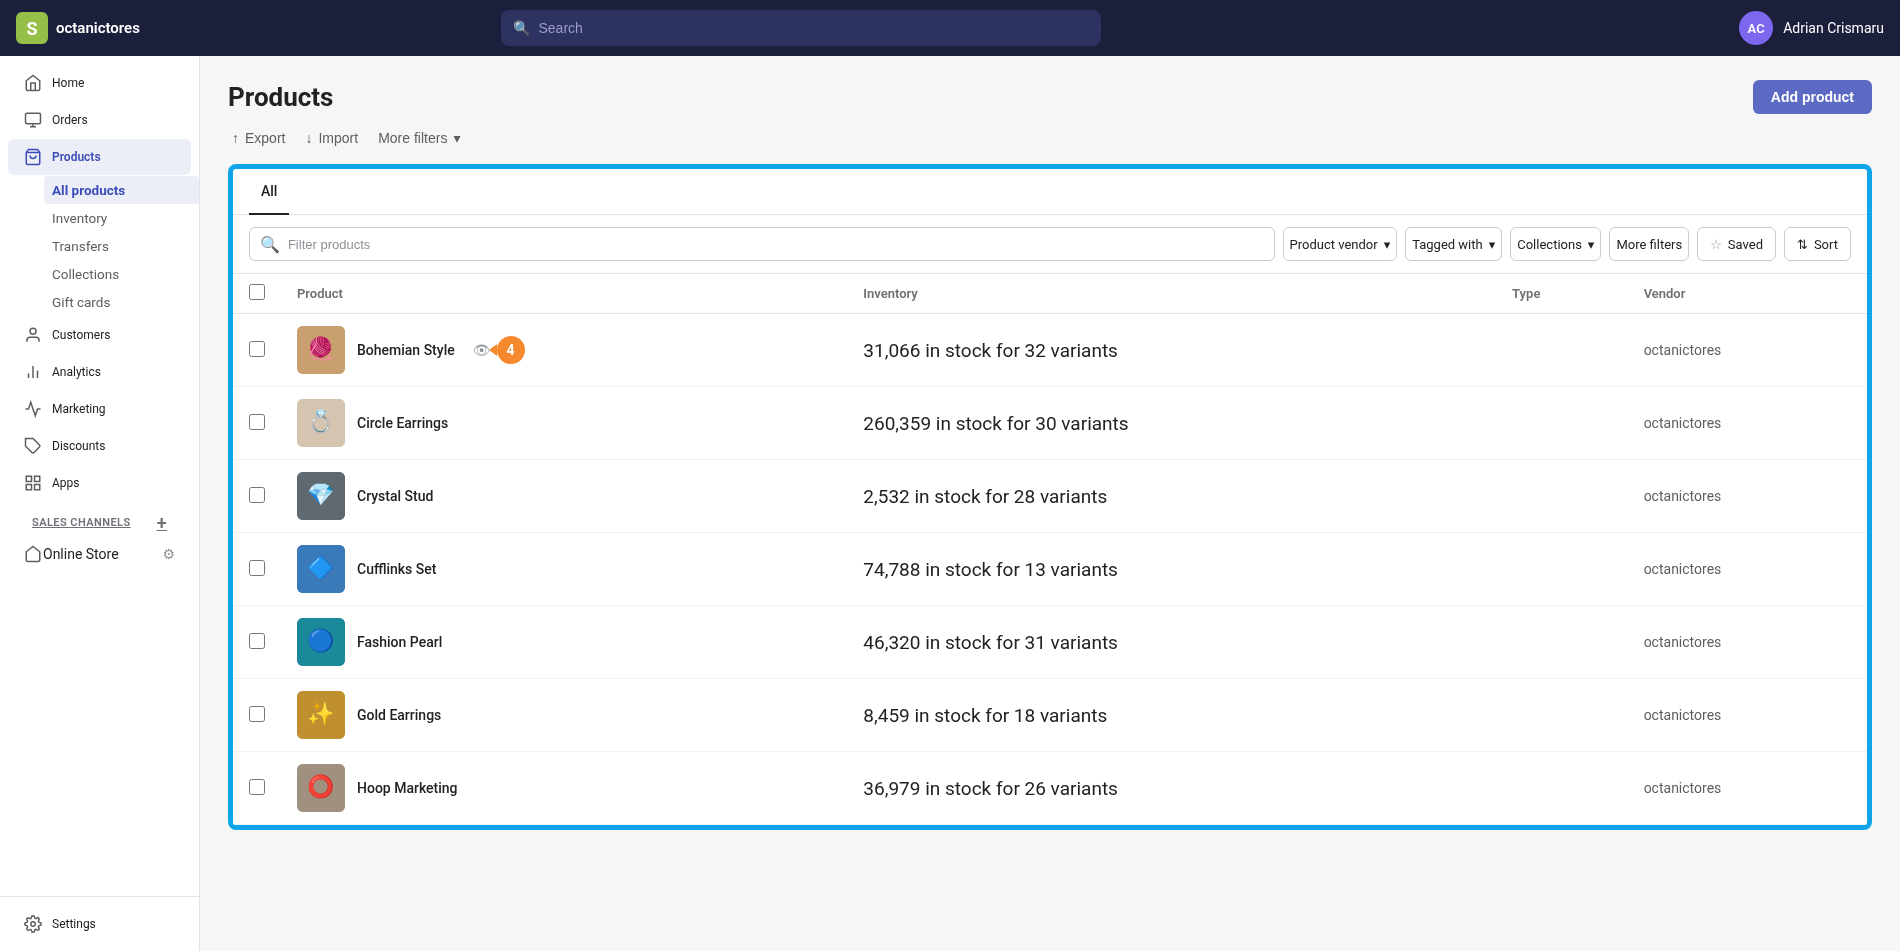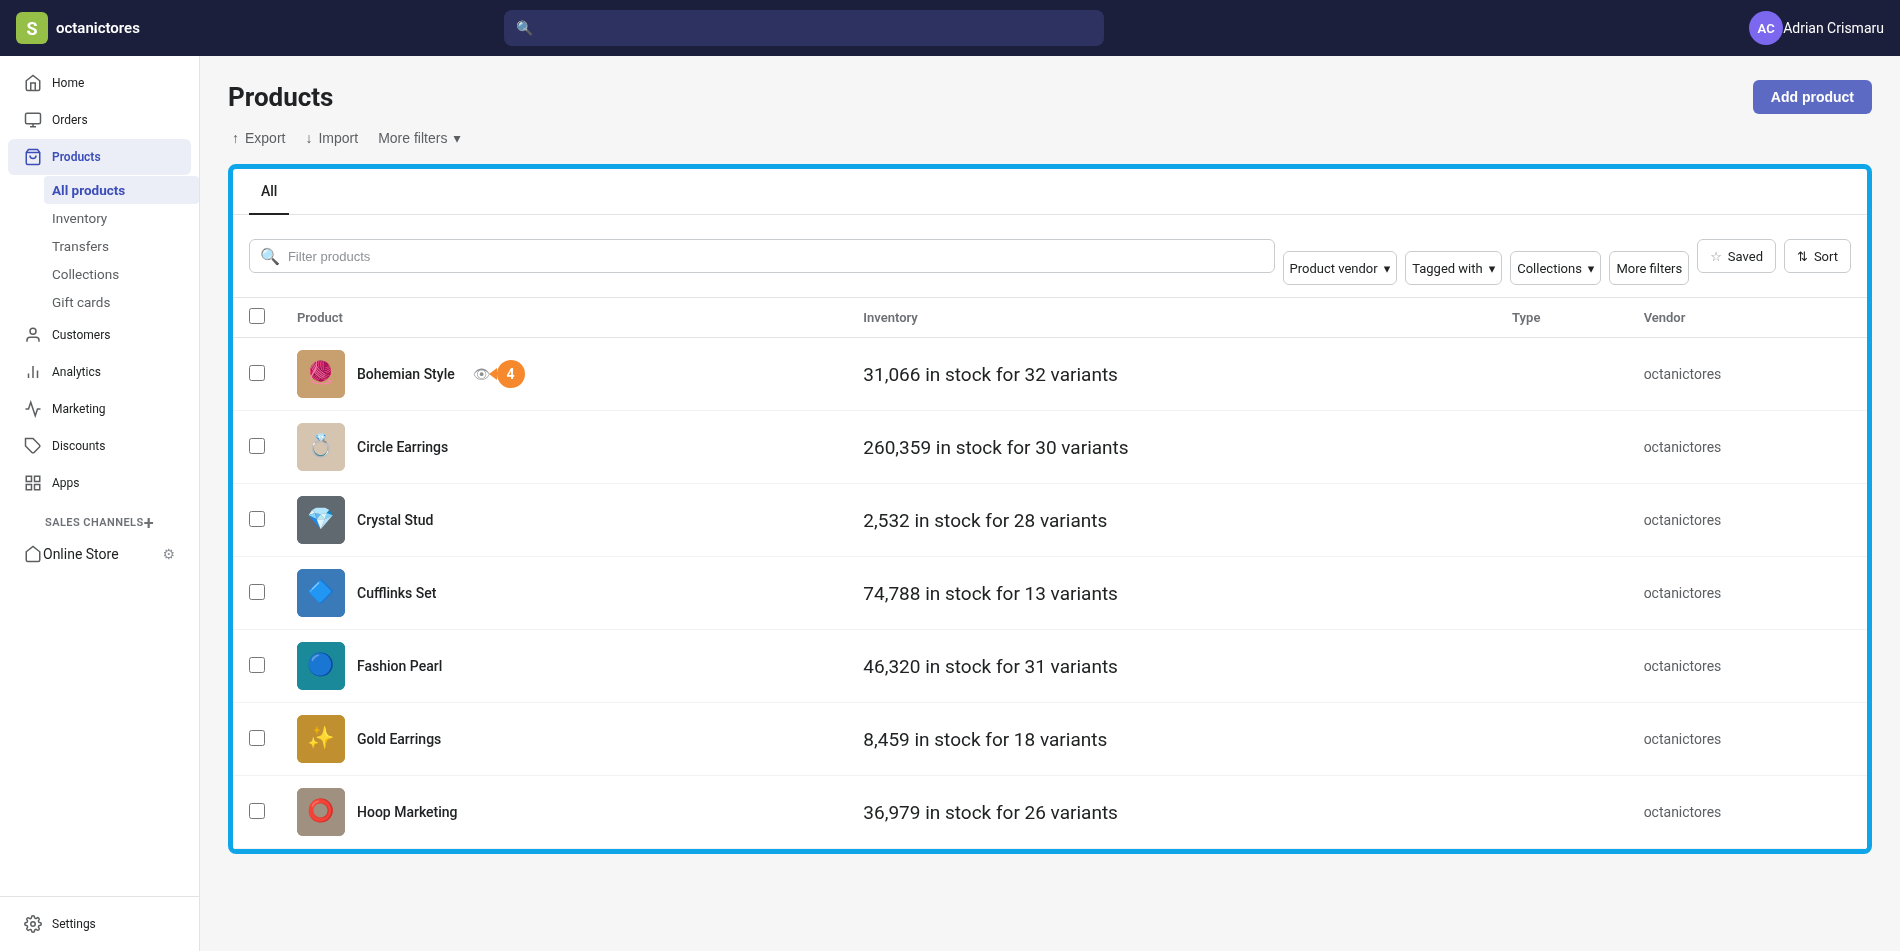--- a/index.html
+++ b/index.html
@@ -26,21 +26,21 @@
     }
     .search-wrap {
       background: #2d3260; border-radius: 8px; display: flex; align-items: center; padding: 0 12px; height: 36px; gap: 8px;
     }
     .search-wrap input {
       background: transparent; border: none; outline: none; color: #ccc; font-size: 14px; width: 100%;
     }
     .search-wrap input::placeholder { color: #9a9ec8; }
     .search-icon-top { color: #9a9ec8; font-size: 14px; }
     .topnav-user {
-      display: flex; align-items: center; color: #fff; font-size: 14px; margin-left: auto;
+      display: flex; align-items: center; gap: 10px; color: #fff; font-size: 14px; margin-left: auto;
     }
     .avatar {
       width: 34px; height: 34px; border-radius: 50%; background: #7b68ee; display: flex; align-items: center; justify-content: center; color: #fff; font-weight: 600; font-size: 13px;
     }
 
     
     .main-layout {
       display: flex; flex: 1; overflow: hidden;
     }
 
@@ -56,21 +56,21 @@
     .nav-item-icon { width: 18px; height: 18px; display: flex; align-items: center; justify-content: center; font-size: 16px; color: #5c5f62; flex-shrink: 0; }
     .nav-item.active .nav-item-icon { color: #3b4db8; }
 
     .sub-nav { padding-left: 44px; }
     .sub-nav-item {
       display: block; padding: 6px 8px; font-size: 13.5px; color: #5c5f62; cursor: pointer; border-radius: 4px;
     }
     .sub-nav-item.active { color: #3b4db8; font-weight: 700; background: #eceef7; }
 
     .sidebar-section-title {
-      font-size: 11px; font-weight: 600; color: #6d7175; padding: 10px 8px 4px; text-transform: uppercase; letter-spacing: 0.04em; display: flex; align-items: center; justify-content: center;
+      font-size: 11px; font-weight: 600; color: #6d7175; padding: 10px 32px 4px; text-transform: uppercase; letter-spacing: 0.04em; display: flex; align-items: center; justify-content: space-between; text-decoration: underline;
     }
     .sidebar-section-title span.plus { cursor: pointer; font-size: 18px; color: #6d7175; }
 
     .sidebar-bottom {
       border-top: 1px solid #e1e3e5; padding: 8px 0;
     }
 
     
     .content {
       flex: 1; overflow-y: auto; padding: 24px 28px;
@@ -110,21 +110,21 @@
       display: flex; align-items: center; gap: 8px; padding: 12px 16px; border-bottom: 1px solid #e1e3e5;
     }
     .filter-search {
       flex: 1; display: flex; align-items: center; gap: 8px; border: 1px solid #c9cccf; border-radius: 6px; padding: 0 10px; height: 34px; background: #fff;
     }
     .filter-search input {
       border: none; outline: none; font-size: 13px; color: #202223; width: 100%;
     }
     .filter-search input::placeholder { color: #8c9196; }
     .filter-dropdown {
-      display: flex; align-items: center; gap: 6px; border: 1px solid #c9cccf; border-radius: 6px; padding: 0 6px; height: 34px; background: #fff; cursor: pointer; font-size: 13px; color: #202223; white-space: nowrap; margin-top: 24px;
+      display: flex; align-items: center; gap: 6px; border: 1px solid #c9cccf; border-radius: 6px; padding: 0 6px; height: 34px; background: #fff; cursor: pointer; font-size: 13px; color: #202223; white-space: nowrap;
     }
     .filter-saved {
       display: flex; align-items: center; gap: 6px; border: 1px solid #c9cccf; border-radius: 6px; padding: 0 12px; height: 34px; background: #fff; cursor: pointer; font-size: 13px; color: #202223;
     }
     .filter-sort {
       display: flex; align-items: center; gap: 6px; border: 1px solid #c9cccf; border-radius: 6px; padding: 0 12px; height: 34px; background: #fff; cursor: pointer; font-size: 13px; color: #202223;
     }
 
     
     .products-table { width: 100%; border-collapse: collapse; }
@@ -175,20 +175,21 @@
 <body>
 
 <nav class="topnav">
   <div class="topnav-brand">
     <div class="shopify-icon">S</div>
     <span>octanictores</span>
   </div>
   <div class="topnav-search">
     <div class="search-wrap">
       <span class="search-icon-top">🔍</span>
+      <input type="text" placeholder="Search" style="">
     </div>
   </div>
   <div class="topnav-user">
     <div class="avatar">AC</div>
     <span>Adrian Crismaru</span>
   </div>
 </nav>
 
 <div class="main-layout">
 

